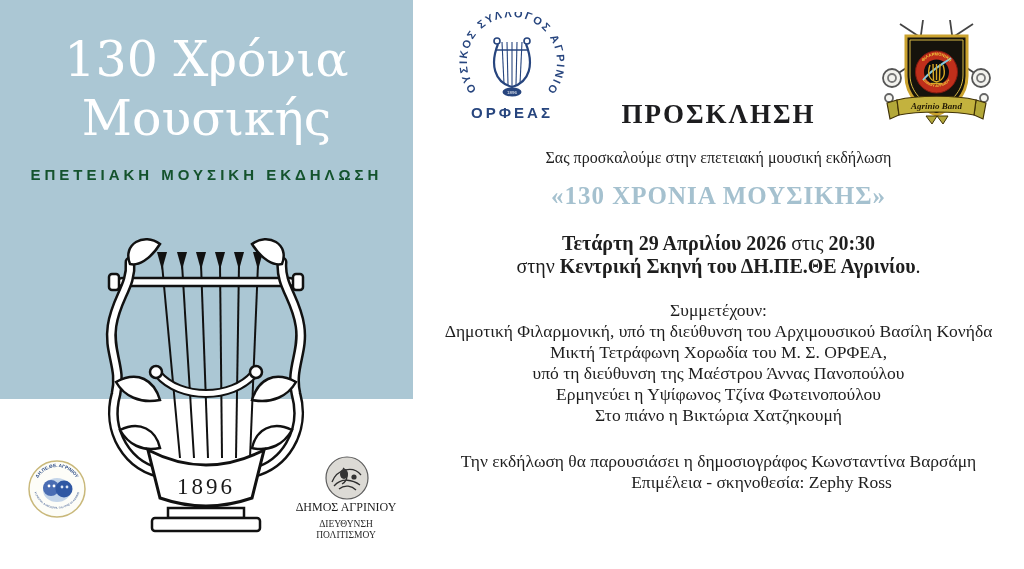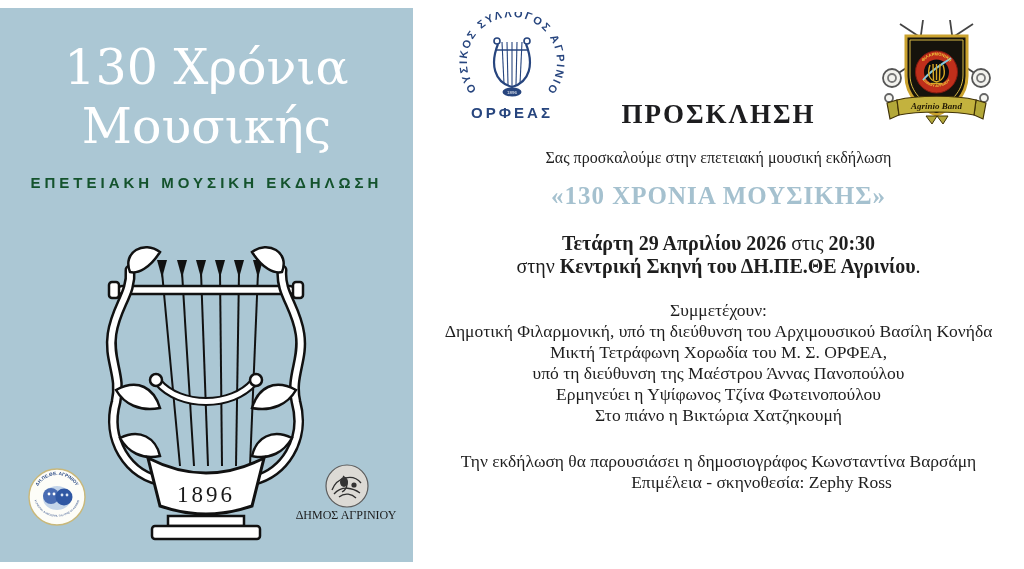--- a/index.html
+++ b/index.html
@@ -1,20 +1,20 @@
 <!DOCTYPE html>
 <html><head>
 <meta charset="utf-8">
 <style>
   html,body{margin:0;padding:0;background:#888;}
   #poster{position:relative;width:1024px;height:569px;background:#ffffff;overflow:hidden;
           font-family:"Liberation Serif",serif;}
   .abs{position:absolute;}
   
-  #left-panel{position:absolute;left:0;top:0;width:413px;height:554px;background:#abc7d4;margin-top:8px;}
+  #left-panel{position:absolute;left:0;top:0;width:413px;height:399px;background:#abc7d4;}
   #main-title{position:absolute;left:0;top:30px;width:413px;text-align:center;color:#ffffff;
               font-family:"DejaVu Serif",serif;font-size:49px;line-height:59px;font-weight:normal;}
   #subtitle{position:absolute;left:0;top:166px;width:413px;text-align:center;color:#14532d;
             font-family:"Liberation Sans",sans-serif;font-weight:bold;font-size:15px;letter-spacing:4px;}
   #muni-text{position:absolute;left:286px;top:500px;width:120px;text-align:center;color:#1c1c1c;}
   #muni-name{font-size:12px;line-height:14px;}
   #muni-dept{font-size:9.5px;line-height:11px;color:#2a2a2a;}
   
   #right-panel{position:absolute;left:413px;top:0;width:611px;height:569px;color:#1e1e1e;}
   .line{position:absolute;left:0;width:611px;text-align:center;}
@@ -128,20 +128,24 @@
         <path d="M9,30 C17,21 28,24 35,29"></path>
         <path d="M14,33 C20,28 27,30 31,34"></path>
         <path d="M18,12 C24,16 23,25 17,28"></path>
       </g>
       <ellipse cx="19" cy="18" rx="4" ry="5" fill="#333"></ellipse>
       <circle cx="29" cy="21" r="2.6" fill="#333"></circle>
     </svg>
     <div id="muni-text">
       <div id="muni-name">ΔΗΜΟΣ ΑΓΡΙΝΙΟΥ</div>
       <div style="height:5px"></div>
+      <div id="muni-dept">
+        <div>ΔΙΕΥΘΥΝΣΗ</div>
+        <div>ΠΟΛΙΤΙΣΜΟΥ</div>
+      </div>
     </div>
   </div>
 
   <div id="right-panel">
 
     <svg class="abs" style="left:39px;top:12px;" width="120" height="94" viewBox="0 0 120 94">
       <defs>
         <path id="orf-arc" d="M25.5,78.9 A45,45 0 1 1 94.5,78.9"></path>
       </defs>
       <text font-family="Liberation Sans, sans-serif" font-weight="bold" font-size="11" letter-spacing="2" fill="#27457e">

